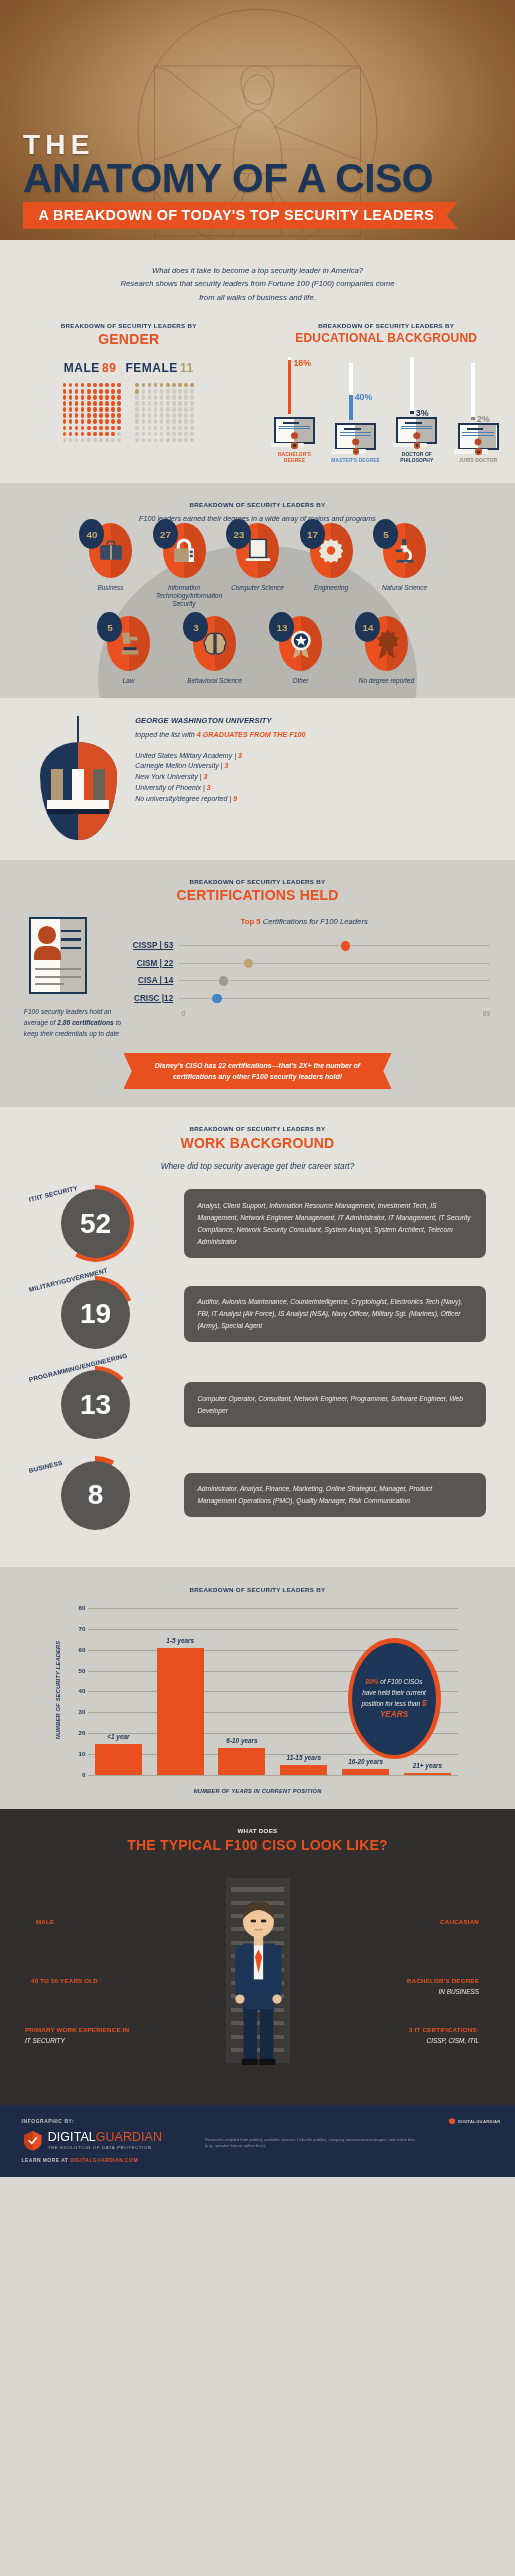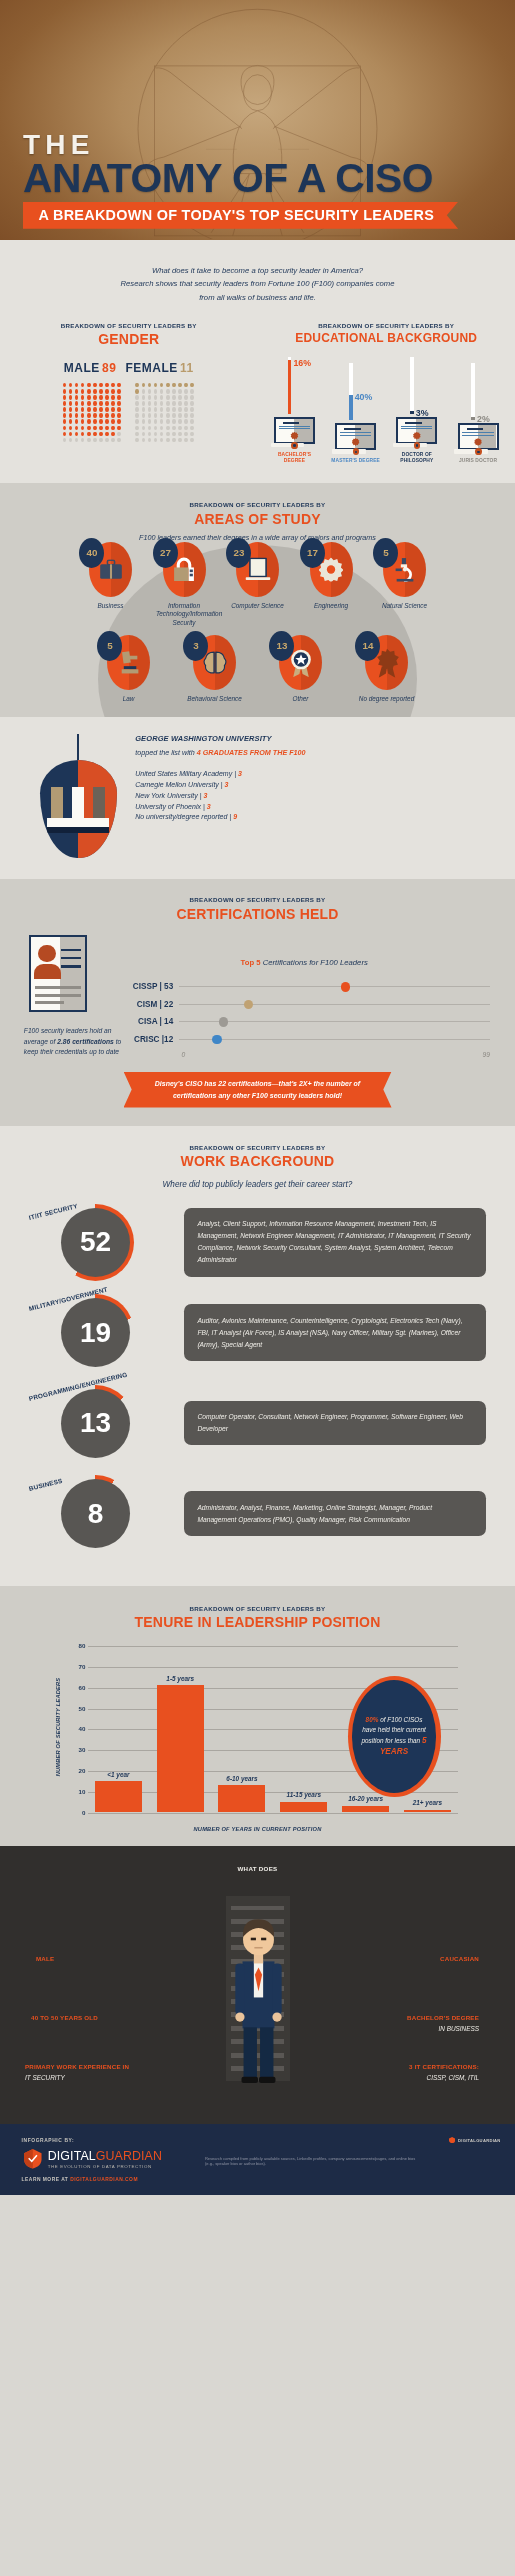--- a/index.html
+++ b/index.html
@@ -118,35 +118,35 @@
   .uni-txt b { font-weight:bold; }
   .uni-right { width:196px; color:#1d3557; }
   .uni-right h4 { font-size:7.5px; font-style:italic; letter-spacing:0.1px; }
   .uni-right .lead { font-style:italic; font-size:7.2px; line-height:12.4px; margin-top:4.1px; }
   .uni-right .lead em { color:#e8501f; font-weight:bold; font-style:italic; }
   .uni-list { margin-top:9.3px; font-style:italic; font-size:7px; line-height:10.8px; }
   .uni-list b { color:#e8501f; }
 
   
   .cert-wrap { position:relative; padding:17.5px 0 18.5px; }
-  .cert-body { display:flex; padding:13.4px 25px 0 29px; gap:12.4px;align-items:flex-end; }
+  .cert-body { display:flex; padding:13.4px 25px 0 29px; gap:12.4px; }
   .cert-doc { width:77px; position:relative; }
   .doc-card { width:58px; height:77px; background:#fbfaf5; border:2.6px solid #1d3557; position:relative; }
   .doc-half { position:absolute; right:0; top:0; bottom:0; width:46%; background:#c0bdb6; }
   .doc-person { position:absolute; left:7.2px; top:7.2px; width:17.5px; height:17.5px; border-radius:50%; background:#b54a22; }
   .doc-body { position:absolute; left:3.1px; top:27px; width:27px; height:14.4px; border-radius:9.3px 9.3px 0 0; background:#b54a22; }
   .doc-ln { position:absolute; right:4.1px; height:2.1px; background:#1d3557; }
   .cert-note { width:129px; color:#1d3557; font-style:italic; font-size:6.7px; line-height:10.8px; margin-top:13.4px; }
   .cert-note b { font-weight:bold; }
   .cert-chart { flex:1; }
   .cert-title { text-align:center; font-size:7.7px; color:#1d3557; font-style:italic; }
   .cert-title b { color:#e8501f; font-style:normal; font-weight:bold; }
   .cert-rows { margin-top:11.3px; }
   .cert-row { display:flex; align-items:center; height:17.5px; }
-  .cert-name { width:61px; text-align:right; padding-right:6.2px; color:#1d3557; font-weight:bold; font-size:8.2px; }
+  .cert-name { width:61px; text-align:right; padding-right:6.2px; color:#1d3557; font-weight:bold; font-size:8.2px;text-decoration:underline; }
   .cert-line { position:relative; flex:1; height:1px; background:#b3b0aa; }
   .cert-dot { position:absolute; top:-4.1px; width:9.3px; height:9.3px; border-radius:50%; margin-left:-4.6px; }
   .cert-axis { display:flex; margin-top:3.1px; color:#8c8983; font-style:italic; font-size:6.7px; }
   .cert-banner { margin:13.4px auto 0; width:268px; background:#e8501f; color:#fff; font-style:italic; font-weight:bold;
                  font-size:7px; line-height:11.3px; padding:6.7px 15.5px; text-align:center;
                  clip-path:polygon(0 0,100% 0,calc(100% - 8.2px) 50%,100% 100%,0 100%,8.2px 50%); }
 
   
   .wb-list { padding:14.4px 29px 20.6px; }
   .wb-item { display:flex; align-items:center; margin-bottom:13.4px; }
@@ -546,21 +546,20 @@
     <div class="edu-lbl" style="color:#8c8983">JURIS DOCTOR</div>
   </div>
           </div>
       </div>
     </div>
   </div>
 
   <div class="sec bg-mid aos-wrap">
     <div class="aos-blob"></div>
     <div class="kicker">BREAKDOWN OF SECURITY LEADERS BY</div>
-    <div class="headline">AREAS OF STUDY</div>
     <div class="sub-it">F100 leaders earned their degrees in a wide array of majors and programs</div>
     <div class="aos-row r1" id="aos-row1">
         <div class="aos-item">
     <div class="aos-oval">
       <span class="gly"><svg width="24" height="20.6" viewBox="0 0 46 40">
                 <rect x="16" y="2" width="14" height="9" rx="3" fill="none" stroke="#3a4a63" stroke-width="3"></rect>
                 <rect x="2" y="10" width="42" height="28" rx="3" fill="#3a4a63"></rect>
                 <rect x="21" y="10" width="4" height="28" fill="#b29b74"></rect>
               </svg></span>
     </div>
@@ -754,21 +753,21 @@
         </div>
       </div>
     </div>
 
     <div class="cert-banner">Disney's CISO has 22 certifications—that's 2X+ the number of certifications any other F100 security leaders hold!</div>
   </div>
 
   <div class="sec bg-light" style="padding-top:17.5px;">
     <div class="kicker">BREAKDOWN OF SECURITY LEADERS BY</div>
     <div class="headline">WORK BACKGROUND</div>
-    <div class="sub-it" style="font-size:8.2px;margin-top:11.3px;">Where did top publicly leaders get their career start?</div>
+    <div class="sub-it" style="font-size:8.2px;margin-top:11.3px;">Where did top security average get their career start?</div>
     <div class="wb-list" id="wb-list">
         <div class="wb-item">
     <div class="wb-left">
       <div class="wb-cat">IT/IT SECURITY</div>
       <div style="position:absolute;left:28px;top:0;width:77px;height:77px;border-radius:50%;
         background:conic-gradient(#e8501f 0deg 212deg, rgba(0,0,0,0) 212deg 360deg);"></div>
       <div class="wb-ring">
               <span>52</span>
             </div>
     </div>
@@ -805,21 +804,20 @@
               <span>8</span>
             </div>
     </div>
     <div class="wb-box">Administrator, Analyst, Finance, Marketing, Online Strategist, Manager, Product Management Operations (PMO), Quality Manager, Risk Communication</div>
   </div>
       </div>
   </div>
 
   <div class="sec bg-mid ten-wrap">
     <div class="kicker">BREAKDOWN OF SECURITY LEADERS BY</div>
-    <div class="headline">TENURE IN LEADERSHIP POSITION</div>
     <div class="chart">
       <div class="y-axis-ttl">NUMBER OF SECURITY LEADERS</div>
       <div class="c-plot" id="c-plot">
           <div class="grid-l" style="top:0px"></div>
        <div class="grid-t" style="top:0px">80</div>
           <div class="grid-l" style="top:21px"></div>
        <div class="grid-t" style="top:21px">70</div>
           <div class="grid-l" style="top:42px"></div>
        <div class="grid-t" style="top:42px">60</div>
           <div class="grid-l" style="top:63px"></div>
@@ -874,20 +872,21 @@
           <p>
             <b>80%</b><span> of F100 CISOs have held their current position for less than </span><span class="big">5 YEARS</span>
           </p>
         </div>
       </div>
     </div>
   </div>
 
   <div class="sec dark ciso-wrap">
     <div class="kicker w">WHAT DOES</div>
+    <div class="headline">THE TYPICAL F100 CISO LOOK LIKE?</div>
 
     <div class="ciso-stage">
       <div class="srv">
         <i style="top:9.3px"></i>
           <i style="top:23px"></i>
           <i style="top:36px"></i>
           <i style="top:49px"></i>
         <i style="top:63px"></i>
           <i style="top:76px"></i>
           <i style="top:90px"></i>

